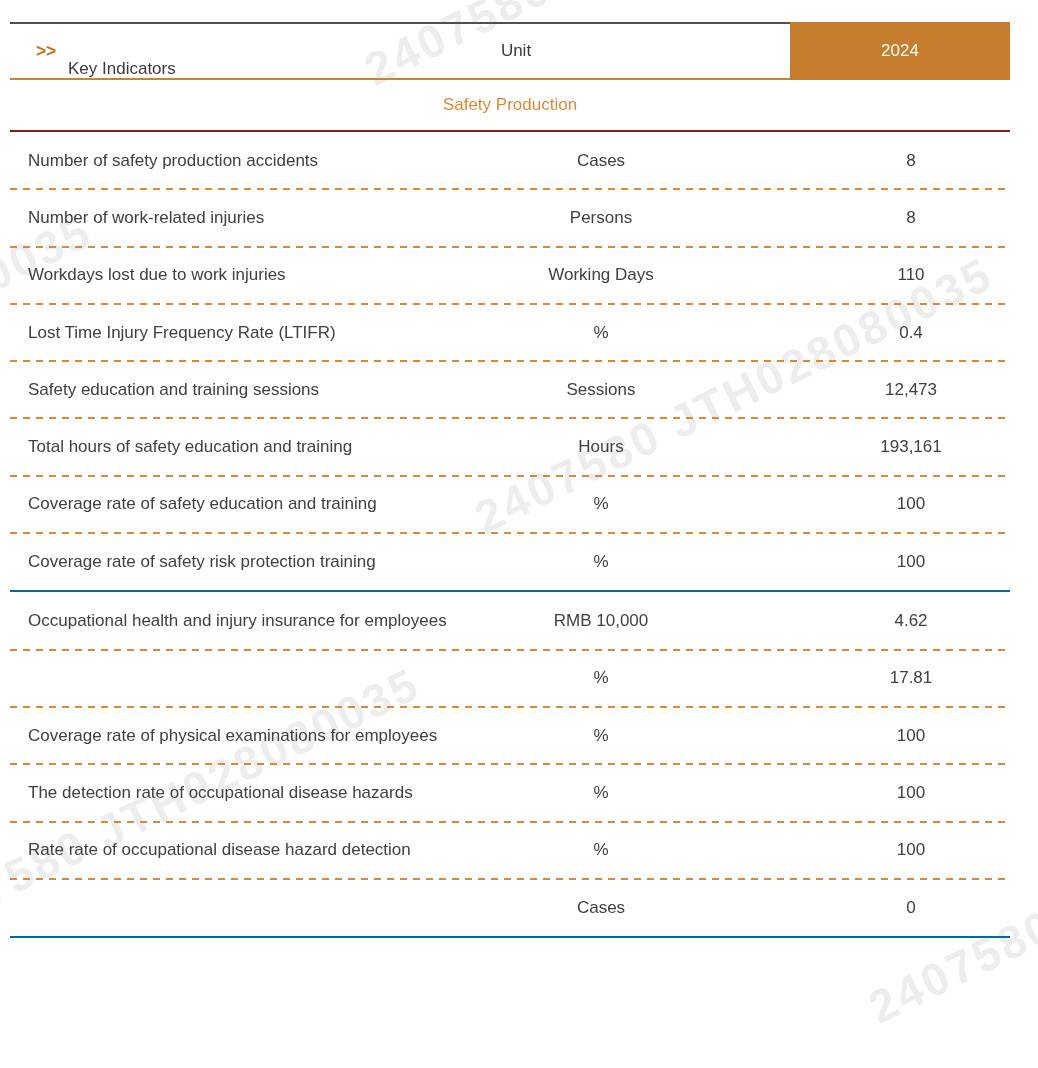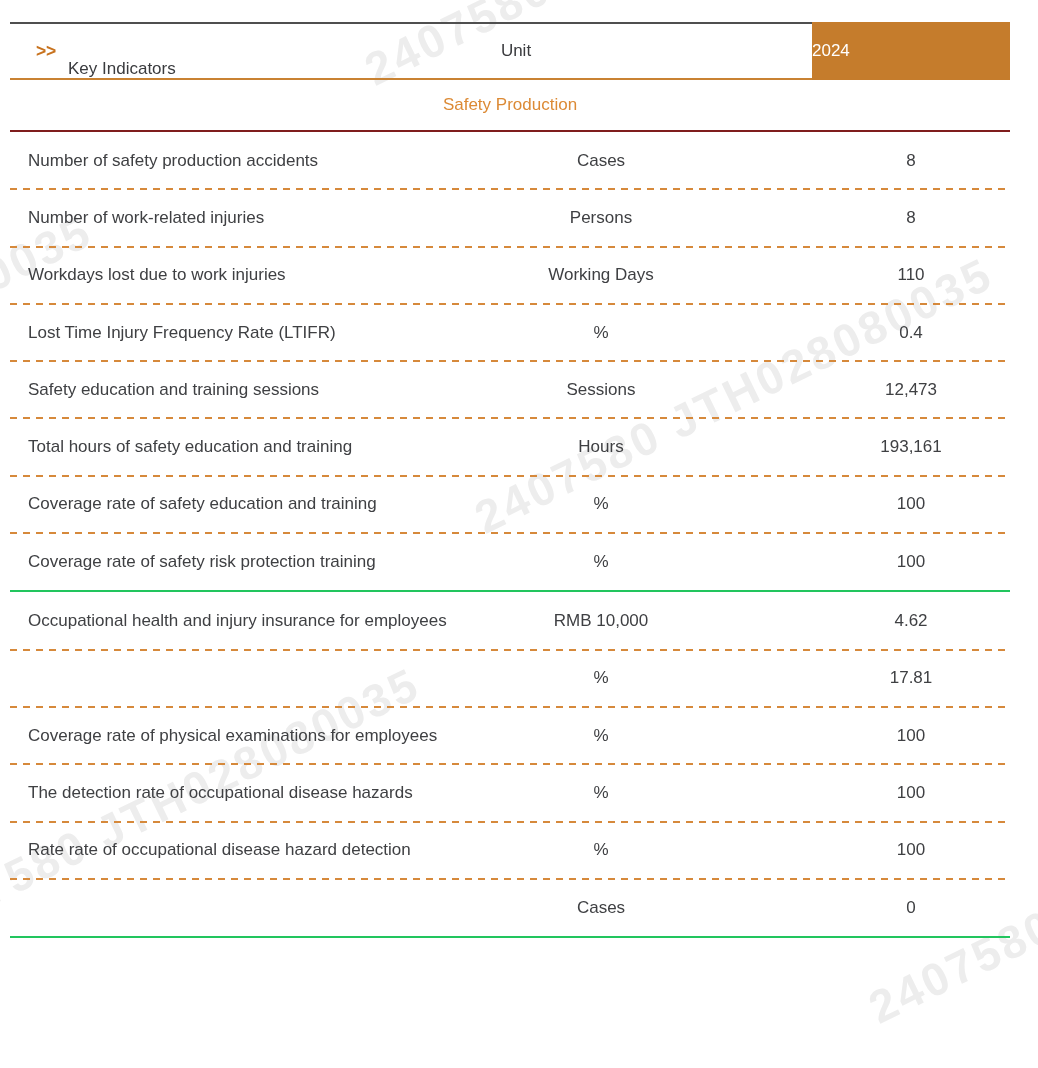--- a/index.html
+++ b/index.html
@@ -75,43 +75,43 @@
     left: 50.6%;
     top: 50%;
     transform: translate(-50%, -50%);
     color: #3a3b3e;
   }
   .hy {
     position: absolute;
     right: 0;
     top: -2px;
     bottom: -2px;
-    width: 198px;
+    width: 220px;
     background: #c57c2c;
     display: flex;
     align-items: center;
-    justify-content: flex-start;
+    justify-content: center;
     color: #ffffff;
     z-index: 2;
   }
   .section-title-row {
     position: relative;
     height: 52px;
     border-bottom: 2px solid #7f1d1d;
     text-align: center;
   }
   .section-title {
     position: absolute;
     left: 50%;
     top: 50%;
     transform: translate(-50%, -50%);
     color: #dc8a35;
     font-size: 17px;
   }
-  .rows { border-bottom: 2px solid #22c55e; }
+  .rows { border-bottom: 2px solid #0369a1; }
   .row {
     position: relative;
     height: 57.3px;
     font-size: 17px;
   }
   .row::after {
     content: "";
     position: absolute;
     left: 0;
     right: 0;

